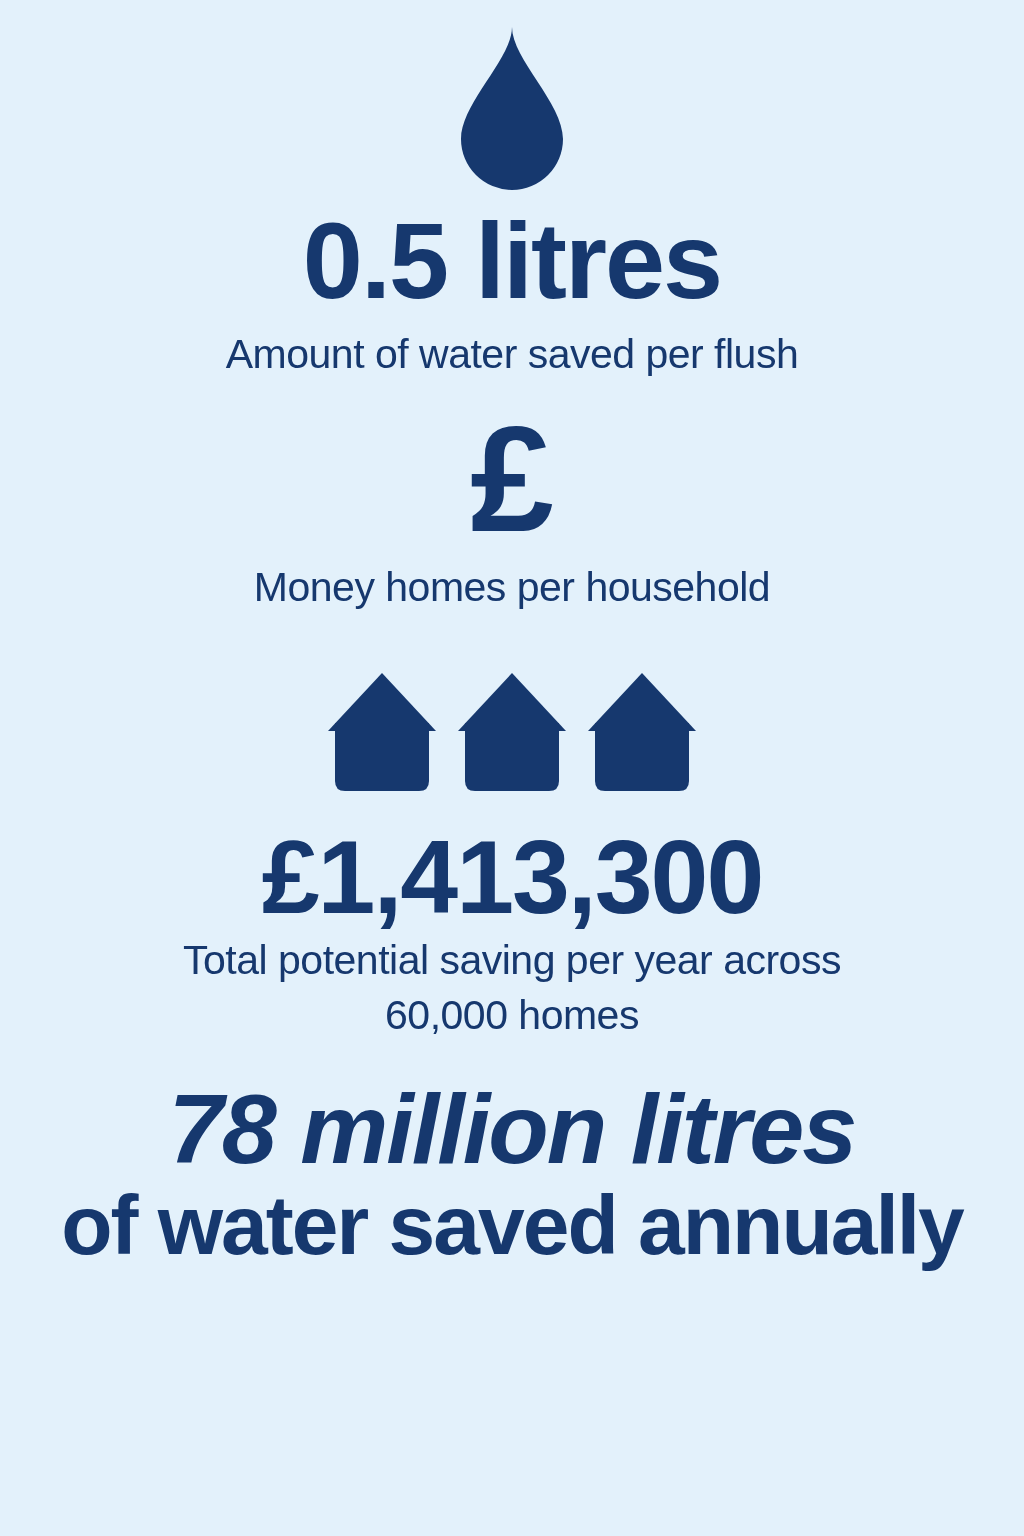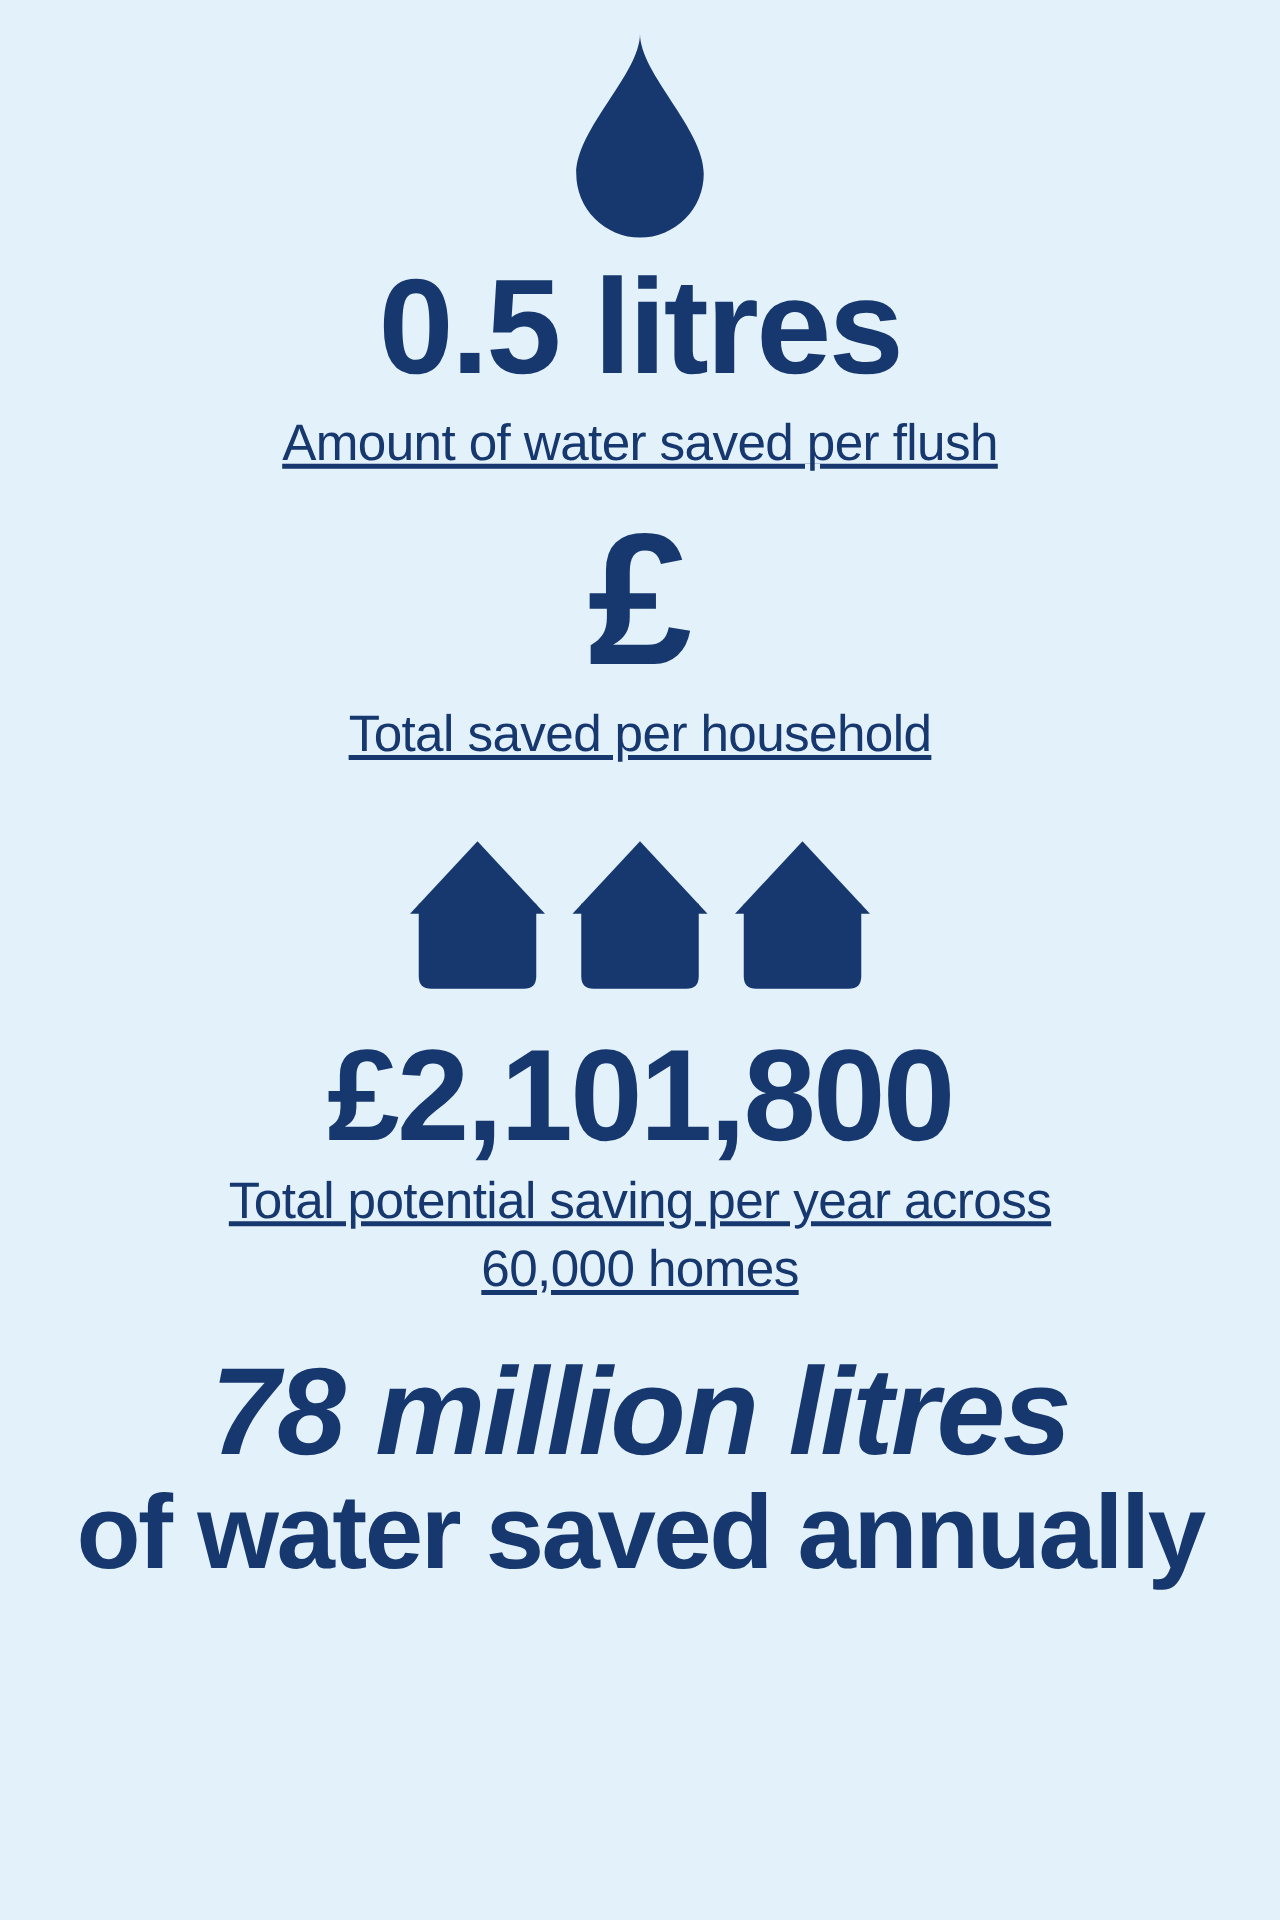--- a/index.html
+++ b/index.html
@@ -48,21 +48,20 @@
   .v1 { font-size: 108px; margin-top: 12px; }
   .v2 { font-size: 104px; margin-top: 0; }
   .v3 { font-size: 104px; margin-top: 30px; }
 
   .stat-label {
     font-size: 41px;
     line-height: 1.34;
     letter-spacing: -0.5px;
     font-weight: 400;
     margin: 0;
-    text-decoration: underline;
   }
   .l1 { margin-top: 10px; }
   .l2 { margin-top: 6px; }
   .l3 { margin-top: 2px; }
 
   .pound-icon {
     font-size: 150px;
     font-weight: 700;
     line-height: 1;
     margin-top: 22px;
@@ -102,39 +101,39 @@
   <section class="stat">
     <svg class="drop-icon" viewBox="0 0 110 168" aria-hidden="true">
       <path class="icon-fill" d="M55 2 C 55 34, 106 78, 106 114 A 51 51 0 1 1 4 114 C 4 78, 55 34, 55 2 Z"></path>
     </svg>
     <h1 class="stat-value v1">0.5 litres</h1>
     <p class="stat-label l1">Amount of water saved per flush</p>
   </section>
 
   <section class="stat">
     <div class="pound-icon">£</div>
-    <p class="stat-label l2"><span>Total saved per household</span><br></p>
+    <p class="stat-label l2"><span>Money homes per household</span><br></p>
   </section>
 
   <section class="stat">
     <div class="houses">
       <svg class="house-icon" viewBox="0 0 114 122" aria-hidden="true">
         <path class="icon-fill" d="M57 2 L111 60 H3 Z"></path>
         <path class="icon-fill" d="M10 52 H104 V110 Q104 120 94 120 H20 Q10 120 10 110 Z"></path>
       </svg>
       <svg class="house-icon" viewBox="0 0 114 122" aria-hidden="true">
         <path class="icon-fill" d="M57 2 L111 60 H3 Z"></path>
         <path class="icon-fill" d="M10 52 H104 V110 Q104 120 94 120 H20 Q10 120 10 110 Z"></path>
       </svg>
       <svg class="house-icon" viewBox="0 0 114 122" aria-hidden="true">
         <path class="icon-fill" d="M57 2 L111 60 H3 Z"></path>
         <path class="icon-fill" d="M10 52 H104 V110 Q104 120 94 120 H20 Q10 120 10 110 Z"></path>
       </svg>
     </div>
-    <h1 class="stat-value v3">£2,101,800</h1>
+    <h1 class="stat-value v3">£1,413,300</h1>
     <p class="stat-label l3"><span>Total potential saving per year across</span><br><span>60,000 homes</span></p>
   </section>
 
   <section class="headline">
     <div class="headline-line1">78 million litres</div>
     <div class="headline-line2">of water saved annually</div>
   </section>
 
 </main>
 

